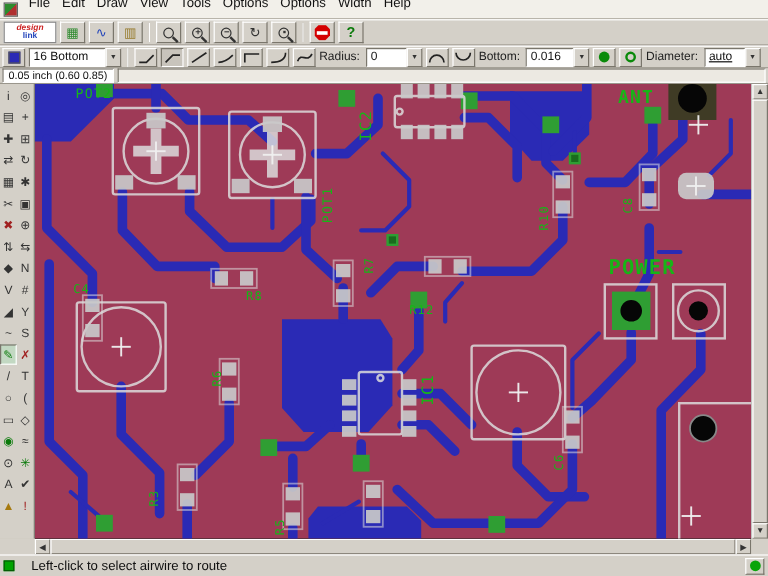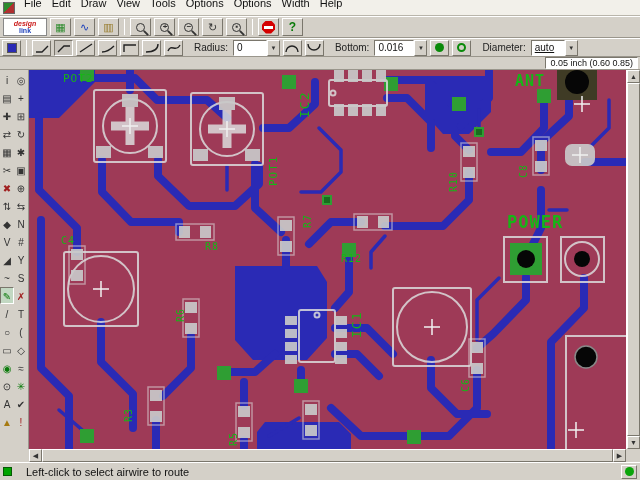--- a/index.html
+++ b/index.html
@@ -29,27 +29,27 @@
   .stop { width:13px; height:13px; background:#d40000; clip-path:polygon(30% 0,70% 0,100% 30%,100% 70%,70% 100%,30% 100%,0 70%,0 30%); position:relative; }
   .stop::after { content:""; position:absolute; left:2px; right:2px; top:5px; height:3px; background:#fff; }
   .helpq { color:#0a7a0a; font-weight:bold; font-size:12px; }
   .glyph-g { color:#2e8b2e; font-size:11px; }
   .glyph-b { color:#2244bb; font-size:11px; }
   .glyph-y { color:#967a2a; font-size:11px; }
 
   .combo { display:flex; align-items:stretch; height:16px; }
   .combo .field { background:#fff; border:1px solid; border-color:#7a766c #fff #fff #7a766c; padding:0 3px; font-size:10px; display:flex; align-items:center; color:#111; }
   .combo .arrow { width:13px; background:#d4d0c8; border:1px solid; border-color:#fff #7a766c #7a766c #fff; font-size:6px; color:#333; display:flex; align-items:center; justify-content:center; }
-  .plabel { margin:0 2px 0 8px; color:#222; font-size:10px; }
+  .plabel { margin:0 2px 0 0; color:#222; font-size:10px; }
   .swatch { width:10px; height:10px; background:#2a2ab5; border:1px solid #555; }
   .dotg { width:9px; height:9px; border-radius:50%; background:#0a8a0a; }
   .ringg { width:9px; height:9px; border-radius:50%; border:2px solid #0a8a0a; }
 
   
-  .coordbar { height:13px; display:flex; align-items:flex-end; background:#d4d0c8; padding:0 2px; gap:3px; border-bottom:1px solid #9a968c;flex-direction:column; }
+  .coordbar { height:13px; display:flex; align-items:flex-end; background:#d4d0c8; padding:0 2px; gap:3px; border-bottom:1px solid #9a968c; }
   .coordbox { background:#fff; border:1px solid; border-color:#7a766c #fff #fff #7a766c; font-size:9px; padding:0 4px; height:12px; line-height:10px; color:#111; white-space:nowrap; }
   .cmdline { flex:1; height:12px; background:#ece9e2; border:1px solid; border-color:#7a766c #fff #fff #7a766c; }
 
   
   .main { flex:1; display:flex; min-height:0; }
   .toolstrip { width:29px; background:#d4d0c8; border-right:1px solid #9a968c; display:grid; grid-template-columns:repeat(2,14px); grid-auto-rows:18px; justify-content:center; padding-top:1px; }
   .tool { width:14px; height:17px; font-size:10px; line-height:17px; text-align:center; color:#333; border:1px solid transparent; cursor:default; overflow:hidden; }
   .tool.active { border-color:#7a766c #fff #fff #7a766c; background:#c2d8c2; }
   .canvas { flex:1; position:relative; background:#000; overflow:hidden; }
   .canvas svg { display:block; width:100%; height:100%; }
@@ -131,20 +131,24 @@
       </div>
     <div class="tbtn">
         <span class="helpq">?</span>
       </div>
   </div>
 
   <div class="toolbar toolbar2">
     <div class="tbtn small">
         <span class="swatch"></span>
       </div>
+    <div class="combo">
+      <span class="field" style="width:64px;">16 Bottom</span>
+      <span class="arrow">▼</span>
+    </div>
     <div class="tsep"></div>
 
     <div class="tbtn small">
         <svg width="14" height="12" viewBox="0 0 14 12">
           <path d="M1,10 H7 L13,4" fill="none" stroke="#222" stroke-width="1.4"></path>
         </svg>
       </div>
     <div class="tbtn small pressed">
         <svg width="14" height="12" viewBox="0 0 14 12">
           <path d="M1,10 L7,4 H13" fill="none" stroke="#222" stroke-width="1.4"></path>

